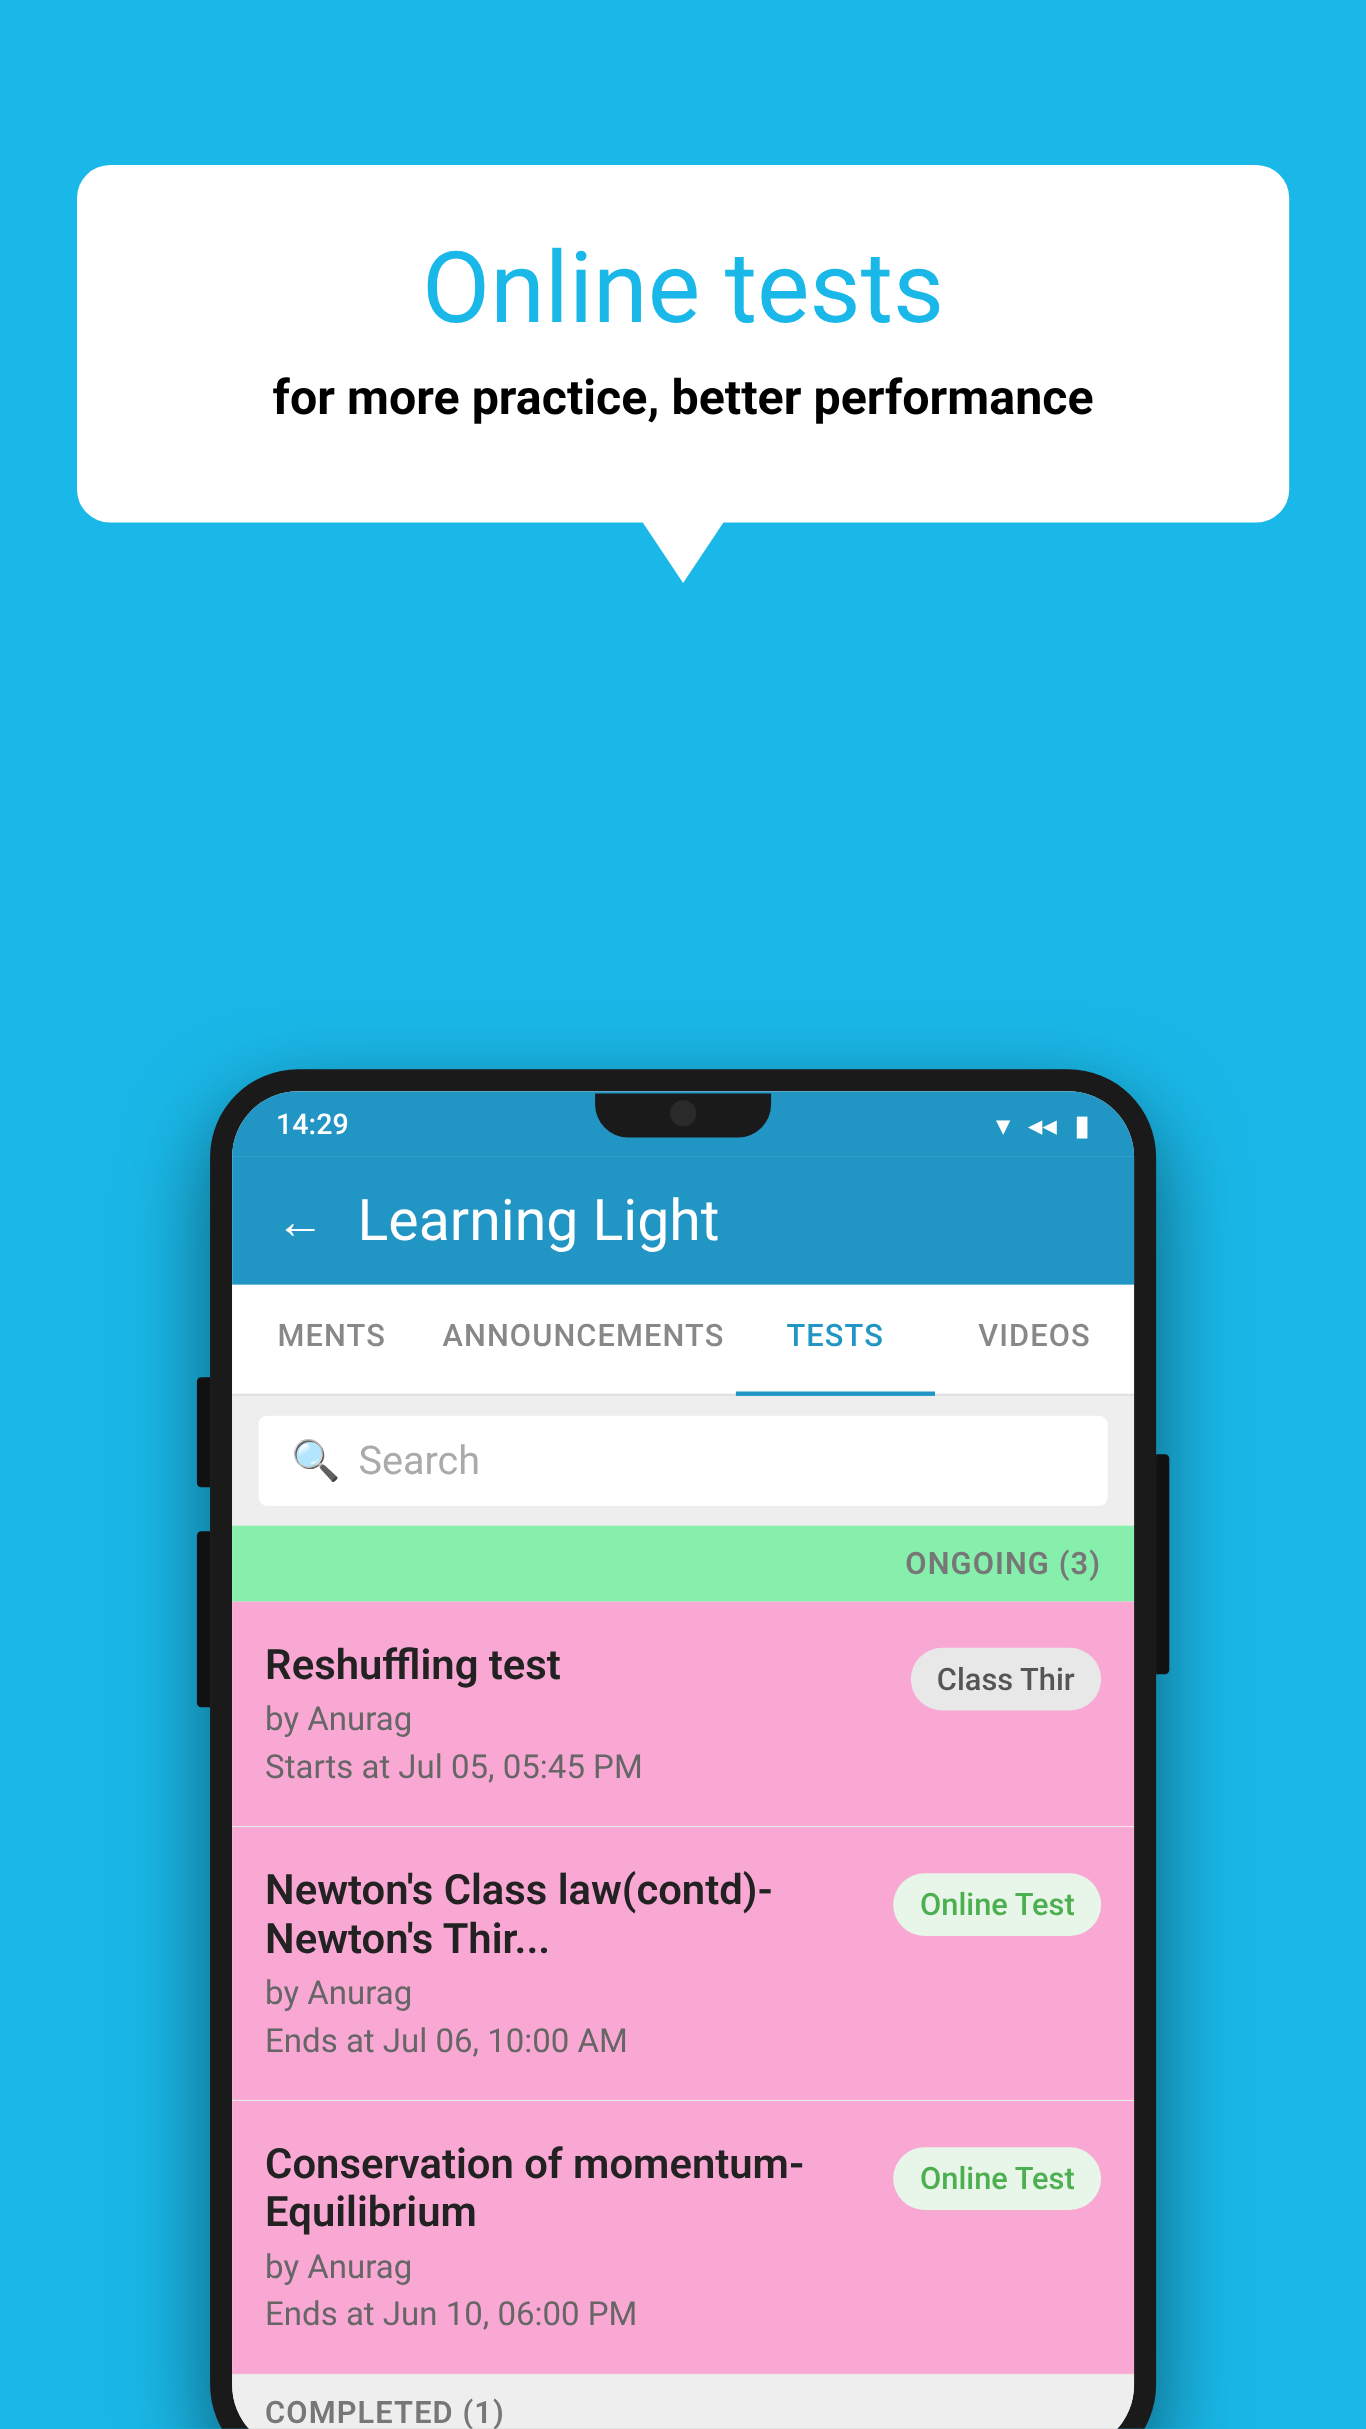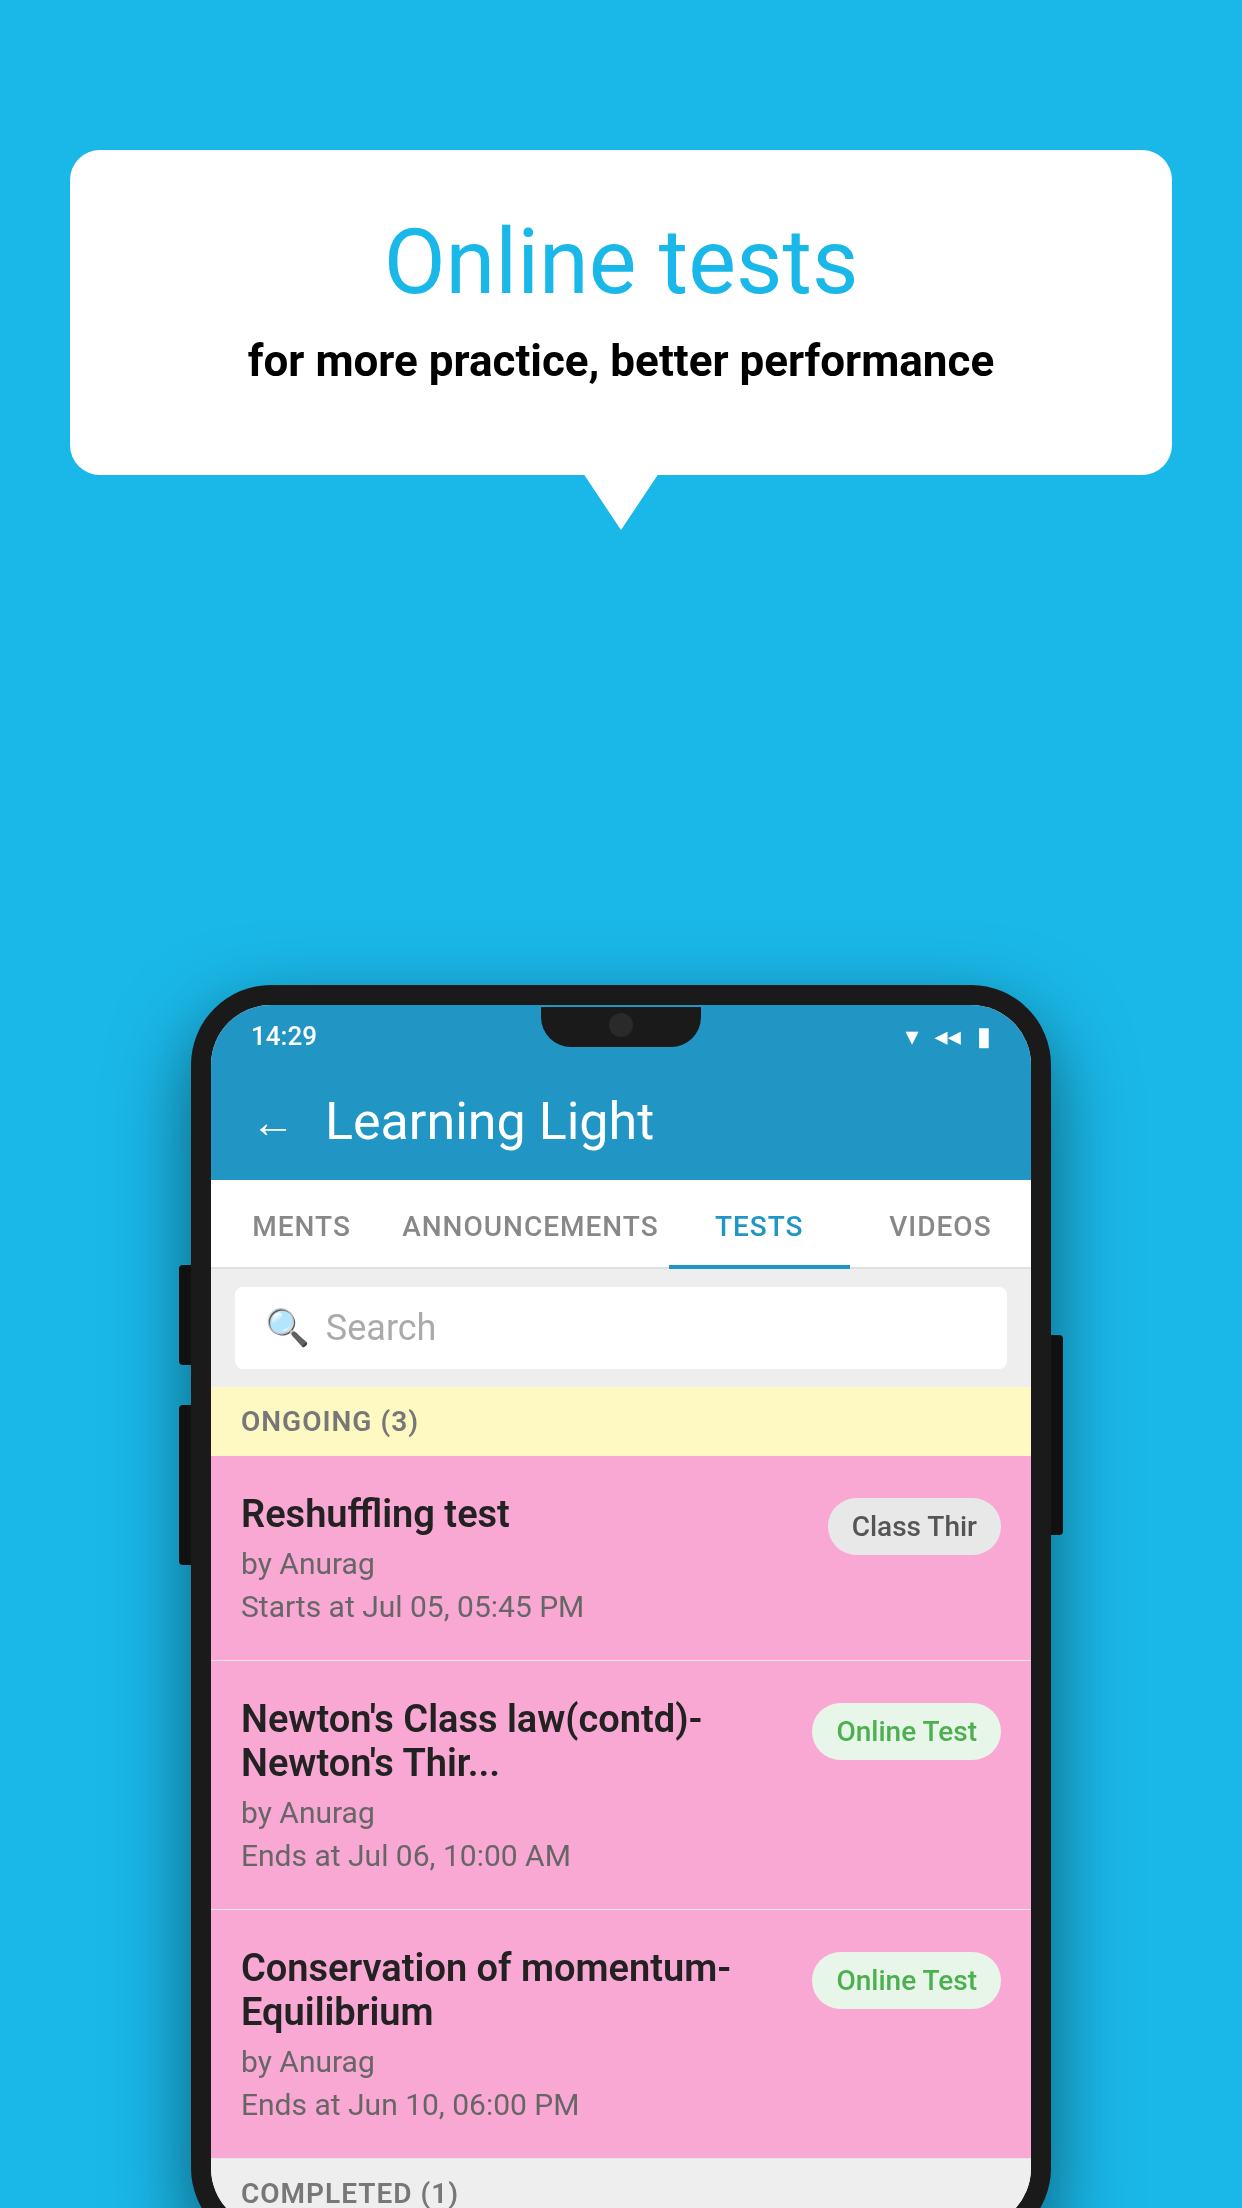--- a/index.html
+++ b/index.html
@@ -171,21 +171,21 @@
 
     
     .tabs-container {
       background: white;
       display: flex;
       border-bottom: 2px solid #e0e0e0;
     }
 
     .tab {
       flex: 1;
-      padding: 30px 10px 24px;
+      padding: 30px 10px 36px;
       text-align: center;
       font-size: 28px;
       color: #888;
       font-weight: 500;
       letter-spacing: 1px;
       position: relative;
       cursor: pointer;
     }
 
     .tab.active {
@@ -222,22 +222,23 @@
       font-size: 36px;
     }
 
     .search-placeholder {
       color: #aaa;
       font-size: 36px;
     }
 
     
     .section-header {
-      background: #fef9c3;
+      background: #86efac;
       padding: 18px 30px;
+      text-align: right;
     }
 
     .section-title {
       font-size: 28px;
       color: #777;
       font-weight: 600;
       letter-spacing: 1px;
     }
 
     

